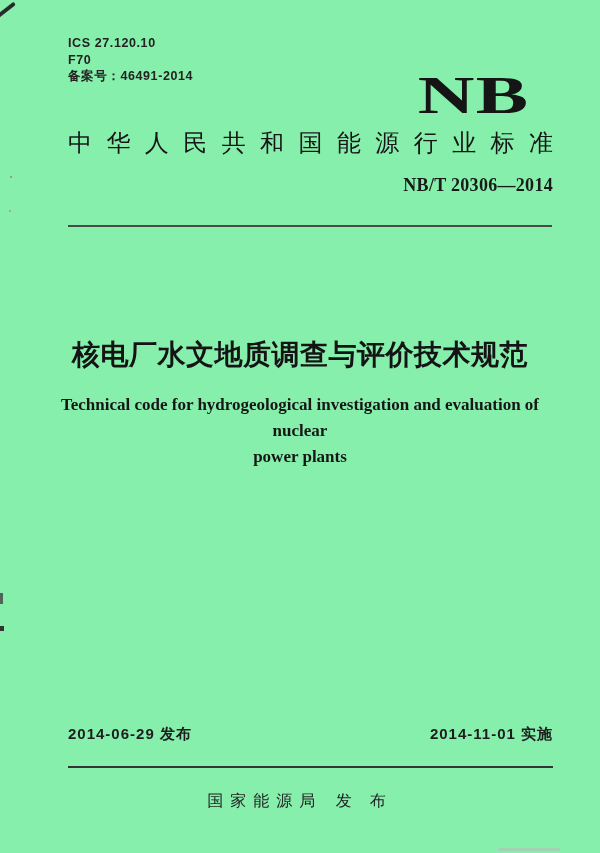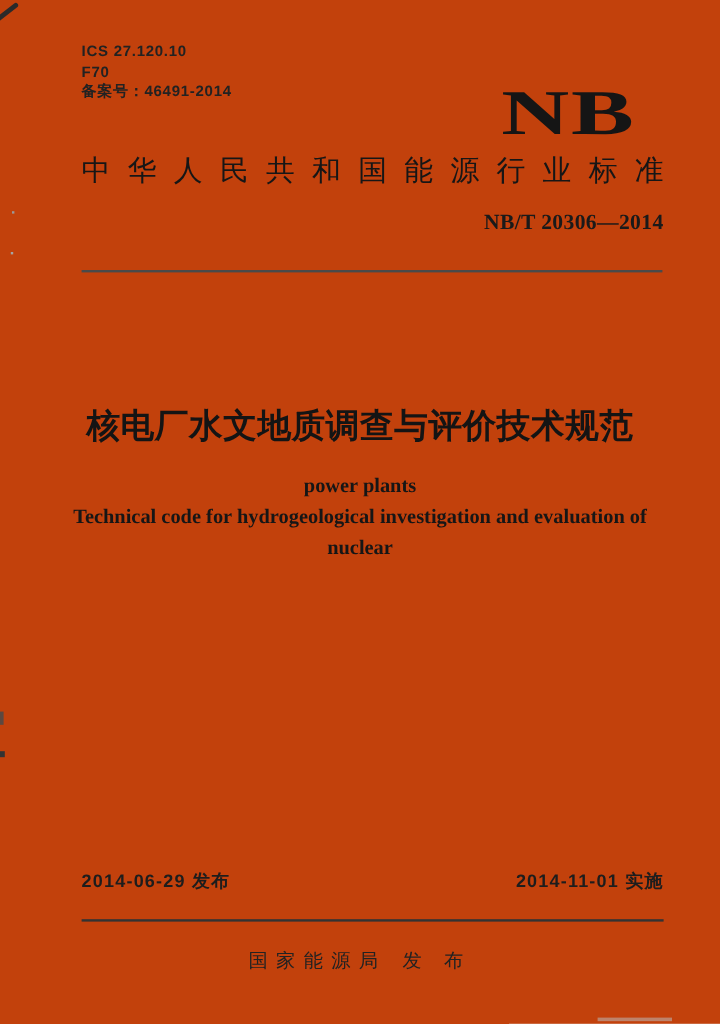--- a/index.html
+++ b/index.html
@@ -6,21 +6,21 @@
   body{
     width:600px;height:853px;
     background:#e9e9e7;
     font-family:"Liberation Sans", sans-serif;
     color:#1b1b1b;
     -webkit-font-smoothing:antialiased;
   }
   .page{
     position:relative;
     width:600px;height:853px;
-    background:#c2410c;
+    background:#86efac;
     overflow:hidden;
   }
   
   .meta{
     position:absolute;left:68px;top:35px;
     font-size:12.5px;line-height:16.5px;
     letter-spacing:.6px;color:#222;
     font-weight:600;
   }
   
@@ -69,21 +69,21 @@
     display:flex;justify-content:space-between;align-items:flex-end;
     padding-bottom:22px;
     border-bottom:2px solid #333;
     font-size:15px;font-weight:600;letter-spacing:1px;color:#1d1d1d;
   }
   .footer{
     position:absolute;left:0;top:791px;width:600px;
     text-align:center;
     font-size:16px;font-weight:500;letter-spacing:7px;color:#222;
   }
-  .footer .action{margin-left:2px;}
+  .footer .action{margin-left:2px;font-family:Liberation Serif, serif;}
   
   .corner-mark{
     position:absolute;left:-5px;top:8px;width:22px;height:4px;
     background:#2a2a2a;border-radius:2px;
     transform:rotate(-38deg);
   }
   .edge-mark-a{position:absolute;left:0;top:593px;width:3px;height:11px;background:#4a4a4a;opacity:.85;}
   .edge-mark-b{position:absolute;left:0;top:626px;width:4px;height:5px;background:#333;}
   .bottom-smudge{position:absolute;left:498px;top:848px;width:62px;height:3px;background:#b9b9b9;opacity:.55;}
   .speck1{position:absolute;left:10px;top:176px;width:2px;height:2px;background:#9a9a9a;}
@@ -111,22 +111,22 @@
 
   <div class="std-type">中华人民共和国能源行业标准</div>
 
   <div class="std-no">NB/T 20306—2014</div>
 
   <div class="rule-top"></div>
 
   <div class="title-zh">核电厂水文地质调查与评价技术规范</div>
 
   <div class="title-en">
+    <div>Technical code for hydrogeological investigation and evaluation of nuclear</div>
     <div>power plants</div>
-    <div>Technical code for hydrogeological investigation and evaluation of nuclear</div>
   </div>
 
   <div class="dates-row">
     <span>2014-06-29 发布</span>
     <span>2014-11-01 实施</span>
   </div>
 
   <div class="footer">
     <span>国家能源局</span>
     <span class="action">发  布</span>

